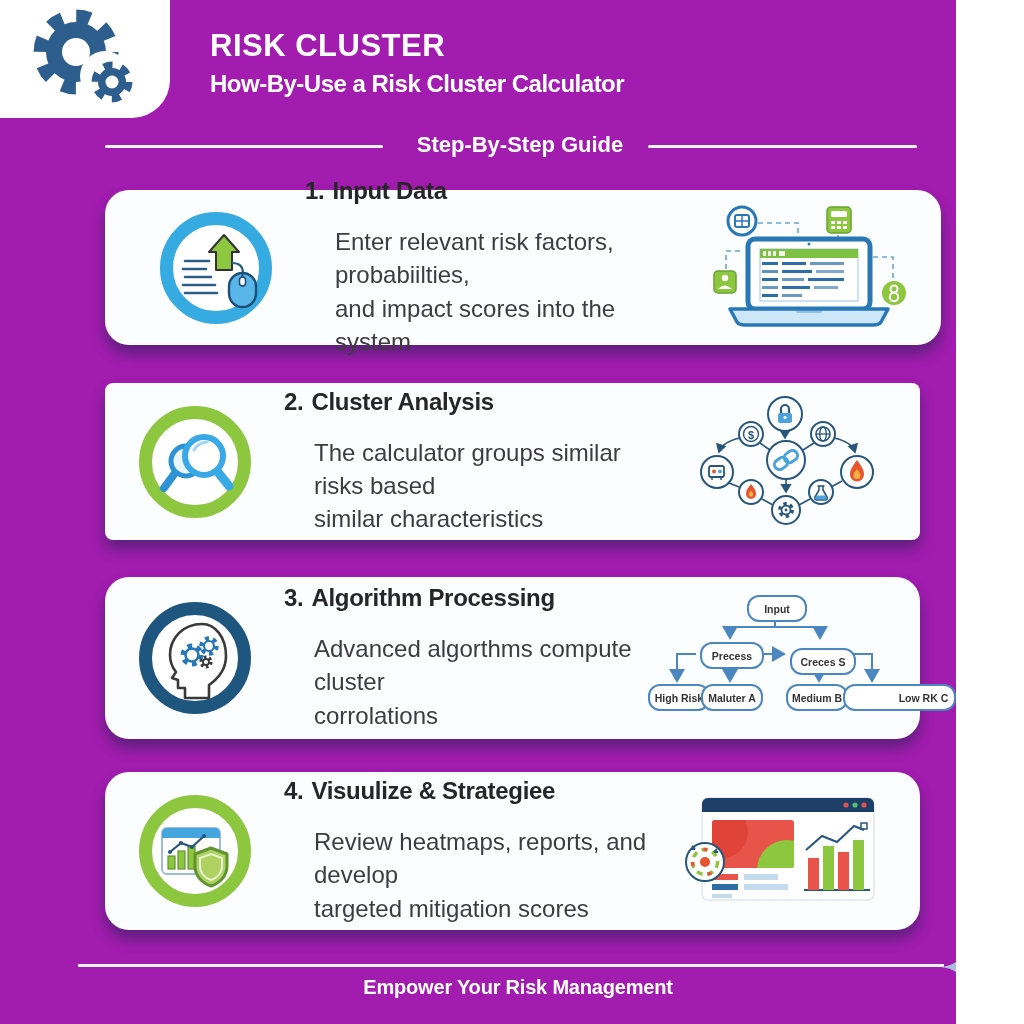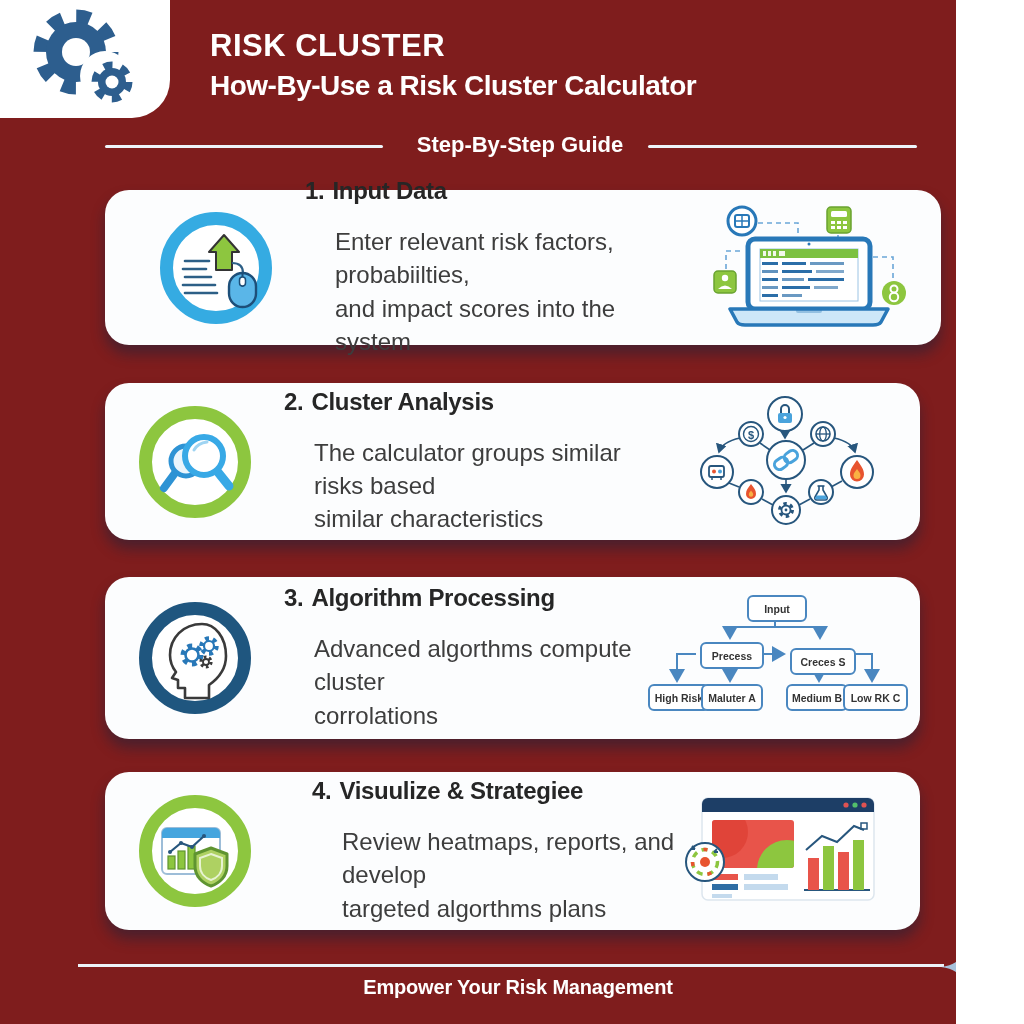--- a/index.html
+++ b/index.html
@@ -1,49 +1,49 @@
 <!DOCTYPE html>
 <html><head>
 <meta charset="utf-8">
 <style>
   html,body{margin:0;padding:0;}
-  .canvas{position:relative;width:956px;height:1024px;background:#7f1d1d;overflow:hidden;
+  .canvas{position:relative;width:956px;height:1024px;background:#a21caf;overflow:hidden;
           font-family:"Liberation Sans",sans-serif;}
   
   .logo-corner{position:absolute;left:0;top:0;width:170px;height:118px;background:#fff;
                border-bottom-right-radius:38px;}
   .logo-corner svg{position:absolute;left:0;top:0;}
   
   .brand{position:absolute;left:210px;top:28px;font-size:31px;font-weight:bold;color:#fff;
          letter-spacing:.5px;}
-  .main-title{position:absolute;left:210px;top:70px;font-size:28px;font-weight:bold;color:#fff;
+  .main-title{position:absolute;left:210px;top:70px;font-size:24px;font-weight:bold;color:#fff;
               letter-spacing:-.5px;white-space:nowrap;}
   .subtitle{position:absolute;left:395px;top:132px;width:250px;text-align:center;
             font-size:22px;font-weight:bold;color:#fff;}
   .hline{position:absolute;height:3px;background:#eef4fa;border-radius:2px;}
   .hl-left{left:105px;top:145px;width:278px;}
   .hl-right{left:648px;top:145px;width:269px;}
   
   .card{position:absolute;left:105px;width:815px;background:#fcfdfe;border-radius:24px;
         box-shadow:0 9px 14px rgba(10,36,64,.45);display:flex;align-items:center;}
   .card1{top:190px;height:155px;padding-left:21px;}
-  .card2{top:383px;height:157px;}
+  .card2{top:383px;height:157px;border-radius:8px;}
   .card3{top:577px;height:162px;}
-  .card4{top:772px;height:158px;gap:28px;}
+  .card4{top:772px;height:158px;}
   .ring{margin-left:34px;width:86px;height:86px;border:13px solid #ccc;border-radius:50%;
         background:#fff;flex:none;display:flex;align-items:center;justify-content:center;}
   .steptext{margin-left:33px;width:392px;flex:none;}
   .steptitle{font-size:24px;font-weight:bold;color:#262626;letter-spacing:-.3px;}
   .steptitle .num{margin-right:8px;}
   .stepdesc{margin-top:20px;margin-left:30px;font-size:24px;color:#3d3d3d;line-height:1.38;}
   .illus{position:absolute;top:0;right:0;height:100%;}
   
   .flow{position:absolute;right:8px;top:10px;width:272px;height:142px;}
   .flow svg{position:absolute;left:0;top:0;}
-  .fbox{position:absolute;background:#fff;border:2px solid #4a87c0;border-radius:6px;
+  .fbox{position:absolute;background:#fff;border:2px solid #4a87c0;border-radius:12px;
         display:flex;align-items:center;justify-content:center;font-size:10.5px;
         font-weight:600;color:#333;white-space:nowrap;}
   
   .footer-line{position:absolute;left:78px;top:964px;width:866px;height:3px;background:#edf3f9;}
   .sparkle{position:absolute;left:941px;top:941px;}
   .tagline{position:absolute;left:0;top:976px;width:1036px;text-align:center;font-size:20px;
            font-weight:bold;color:#fff;letter-spacing:-.2px;}
 </style>
 </head>
 <body>
@@ -273,21 +273,21 @@
           <path d="M179,79 V93" marker-end="url(#fa)"></path>
           <path d="M212,67 H232 V93" marker-end="url(#fa)"></path>
         </g>
       </svg>
       <div class="fbox" style="left:107px;top:8px;width:56px;height:23px;">Input</div>
       <div class="fbox" style="left:60px;top:55px;width:60px;height:23px;">Precess</div>
       <div class="fbox" style="left:150px;top:55px;width:62px;height:23px;margin-top:6px;">Creces S</div>
       <div class="fbox" style="left:8px;top:97px;width:58px;height:23px;">High Risk</div>
       <div class="fbox" style="left:61px;top:97px;width:58px;height:23px;">Maluter A</div>
       <div class="fbox" style="left:146px;top:97px;width:58px;height:23px;">Medium B</div>
-      <div class="fbox" style="left:203px;top:97px;width:61px;height:23px;">Low RK C</div>
+      <div class="fbox" style="left:203px;top:97px;width:61px;height:23px;padding-left:48px;">Low RK C</div>
     </div>
   </section>
 
   <section class="card card4">
     <div class="ring" style="border-color: rgb(141, 198, 63);">
       <svg width="86" height="86" viewBox="0 0 86 86">
         <rect x="10" y="20" width="58" height="46" rx="5" fill="#fff" stroke="#9dbdd8" stroke-width="2"></rect>
         <path d="M10,30 h58 v-5 a5,5 0 0 0 -5,-5 h-48 a5,5 0 0 0 -5,5 Z" fill="#45a5de"></path>
         <rect x="16" y="48" width="7" height="13" fill="#8dc63f" stroke="#5f9430" stroke-width="1.2"></rect>
         <rect x="26" y="43" width="7" height="18" fill="#8dc63f" stroke="#5f9430" stroke-width="1.2"></rect>
@@ -300,21 +300,21 @@
         <path d="M59,40 L75,46 L75,58 C75,68 68,75 59,78 C50,75 43,68 43,58 L43,46 Z" fill="#aed162" stroke="#5f9430" stroke-width="3" stroke-linejoin="round"></path>
         <path d="M59,46 L70,50 L70,58 C70,65 65,70 59,72 C53,70 48,65 48,58 L48,50 Z" fill="none" stroke="#e7f3d2" stroke-width="2"></path>
       </svg>
     </div>
     <div class="steptext">
       <div class="steptitle">
         <span class="num">4.</span><span>Visuulize &amp; Strategiee</span>
       </div>
       <div class="stepdesc">
         <div>Review heatmaps, reports, and develop</div>
-        <div>targeted algorthms plans</div>
+        <div>targeted mitigation scores</div>
       </div>
     </div>
     <div class="illus" style="right:28px;top:18px;height:auto;">
       <svg width="200" height="122" viewBox="0 0 200 122" style="overflow:visible">
         <defs>
             <clipPath id="hm">
               <rect x="20" y="30" width="82" height="48" rx="3"></rect>
             </clipPath>
           </defs>
         <rect x="10" y="8" width="172" height="102" rx="6" fill="#fff" stroke="#dde6ee" stroke-width="1.5"></rect>

